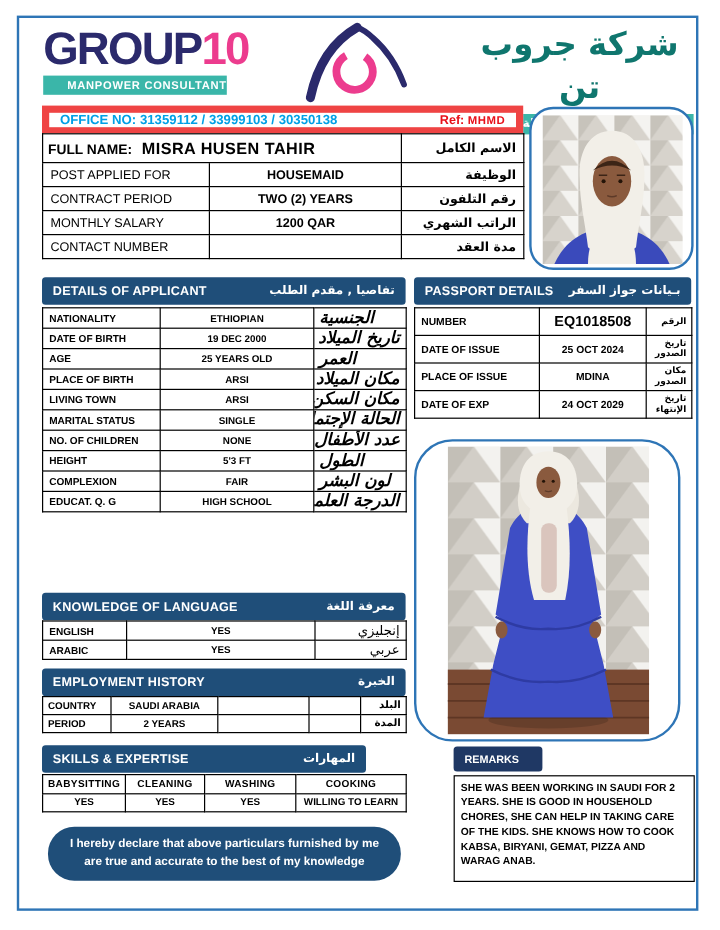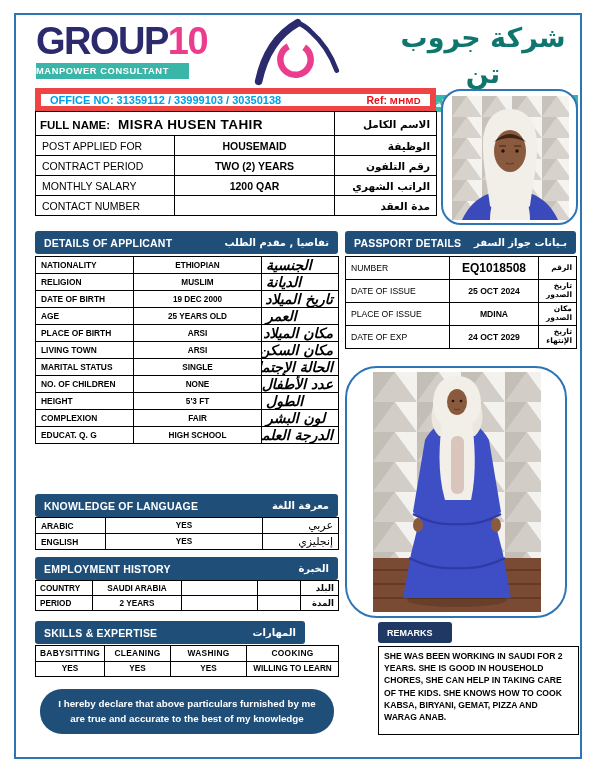--- a/index.html
+++ b/index.html
@@ -11,21 +11,21 @@
 
   #border-frame {
     position:absolute; left:14px; top:13px; width:568px; height:746px;
     border:2px solid #2e75b6; box-sizing:border-box; pointer-events:none;
   }
 
   
   #brand { position:absolute; left:36px; top:22px; }
   #brand-text { font-size:38px; font-weight:800; color:#2b2a6c; letter-spacing:-1.5px; line-height:1; }
   #brand-ten { color:#ec3c8e; }
-  #brand-band { margin-top:3px; width:153px; background:#3ab6a9; color:#fff; text-align:left;
+  #brand-band { margin-top:3px; width:153px; background:#3ab6a9; color:#fff; text-align:right;
     font-size:9.3px; font-weight:700; letter-spacing:0.6px; padding:3px 0; }
   #center-logo { position:absolute; left:250px; top:16px; }
   #company { position:absolute; left:388px; top:20px; width:190px; text-align:center; }
   #company-name { font-size:27px; font-weight:700; color:#0f766e; line-height:1.35; }
   #company-band { margin-top:2px; background:#3ab6a9; color:#fff; font-size:10px; font-weight:700; padding:3px 0; }
 
   
   #office { position:absolute; left:35px; top:88px; width:401px; height:24px; border:6px solid #ef4444;
     box-sizing:border-box; display:flex; align-items:center; justify-content:space-between; padding:0 9px; background:#fff; }
   #office-no { color:#00a0e6; font-weight:700; font-size:11px; white-space:nowrap; }
@@ -75,21 +75,21 @@
   #emp-tbl td.val { font-size:8.2px; font-weight:600; text-align:center; }
   #emp-tbl td.arv { font-size:8.6px; font-weight:700; text-align:right; padding-right:4px; }
 
   #skl-tbl { left:35px; top:645px; width:303px; }
   #skl-tbl td { height:15.5px; text-align:center; }
   #skl-tbl td.hd { font-size:8.4px; font-weight:700; letter-spacing:0.3px; }
   #skl-tbl td.vl { font-size:8.2px; font-weight:600; }
 
   #pass-tbl { left:345px; top:256px; width:231px; }
   #pass-tbl td { height:23px; }
-  #pass-tbl td.lbl { font-size:8.6px; font-weight:400; padding-left:5px; }
+  #pass-tbl td.lbl { font-size:8.6px; font-weight:700; padding-left:5px; }
   #pass-tbl td.val { font-size:8.6px; font-weight:600; text-align:center; }
   #pass-tbl td.big { font-size:12px; font-weight:700; }
   #pass-tbl td.arv { font-size:7.5px; font-weight:600; text-align:right; padding-right:4px;
     white-space:normal; line-height:1.15; }
 
   
   .frame { position:absolute; border:2px solid #2e75b6; box-sizing:border-box; overflow:hidden; background:#fff; }
   #photo1-frame { left:441px; top:89px;  width:137px; height:136px; border-radius:20px; }
   #photo1 { position:absolute; left:9px;  top:5px; }
   #photo2-frame { left:345px; top:366px; width:222px; height:252px; border-radius:32px; }
@@ -210,25 +210,20 @@
         <col style="width:128px">
         <col style="width:77px">
       </colgroup>
     <tbody>
         <tr>
           <td class="lbl">NATIONALITY</td>
           <td class="val">ETHIOPIAN</td>
           <td class="arv ar">الجنسية</td>
         </tr>
     <tr>
-          <td class="lbl">RELIGION</td>
-          <td class="val">MUSLIM</td>
-          <td class="arv ar">الديانة</td>
-        </tr>
-    <tr>
           <td class="lbl">DATE OF BIRTH</td>
           <td class="val">19 DEC 2000</td>
           <td class="arv ar">تاريخ الميلاد</td>
         </tr>
     <tr>
           <td class="lbl">AGE</td>
           <td class="val">25 YEARS OLD</td>
           <td class="arv ar">العمر</td>
         </tr>
     <tr>
@@ -274,28 +269,28 @@
     <span class="sec-arx ar">معرفة اللغة</span>
   </div>
   <table id="lang-tbl" class="tbl">
     <colgroup>
         <col style="width:70px">
         <col style="width:157px">
         <col style="width:76px">
       </colgroup>
     <tbody>
         <tr>
+          <td class="lbl">ENGLISH</td>
+          <td class="val">YES</td>
+          <td class="arv ar">إنجليزي</td>
+        </tr>
+    <tr>
           <td class="lbl">ARABIC</td>
           <td class="val">YES</td>
           <td class="arv ar">عربي</td>
-        </tr>
-    <tr>
-          <td class="lbl">ENGLISH</td>
-          <td class="val">YES</td>
-          <td class="arv ar">إنجليزي</td>
         </tr>
   </tbody>
     </table>
 
   <div id="emp-bar" class="sec-bar">
     <span class="sec-en">EMPLOYMENT HISTORY</span>
     <span class="sec-arx ar">الخبرة</span>
   </div>
   <table id="emp-tbl" class="tbl">
     <colgroup>

